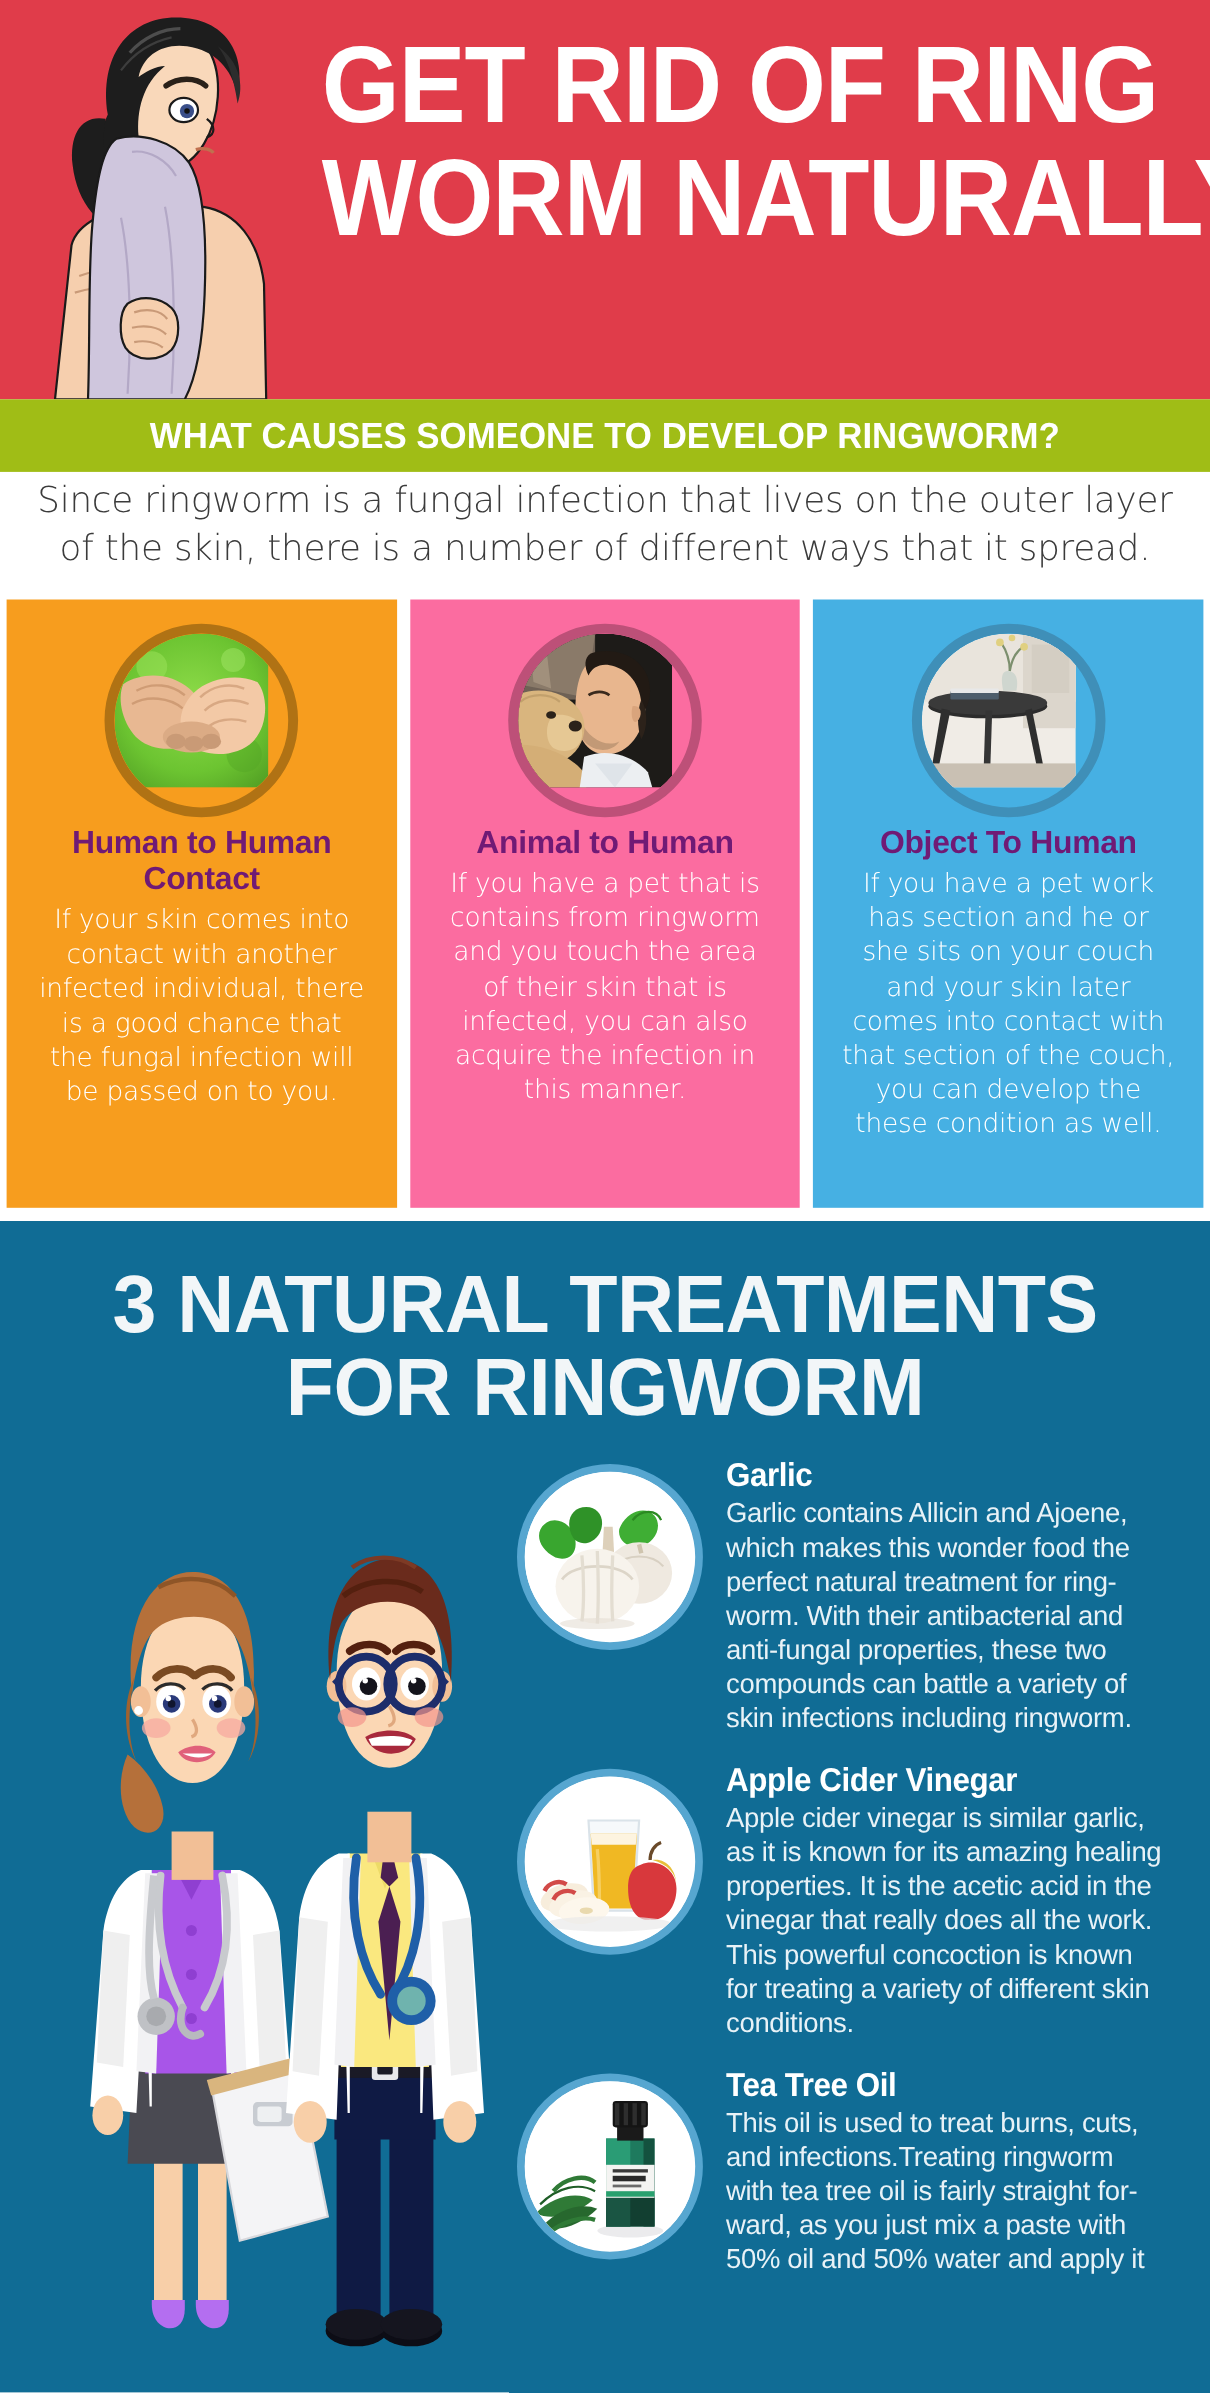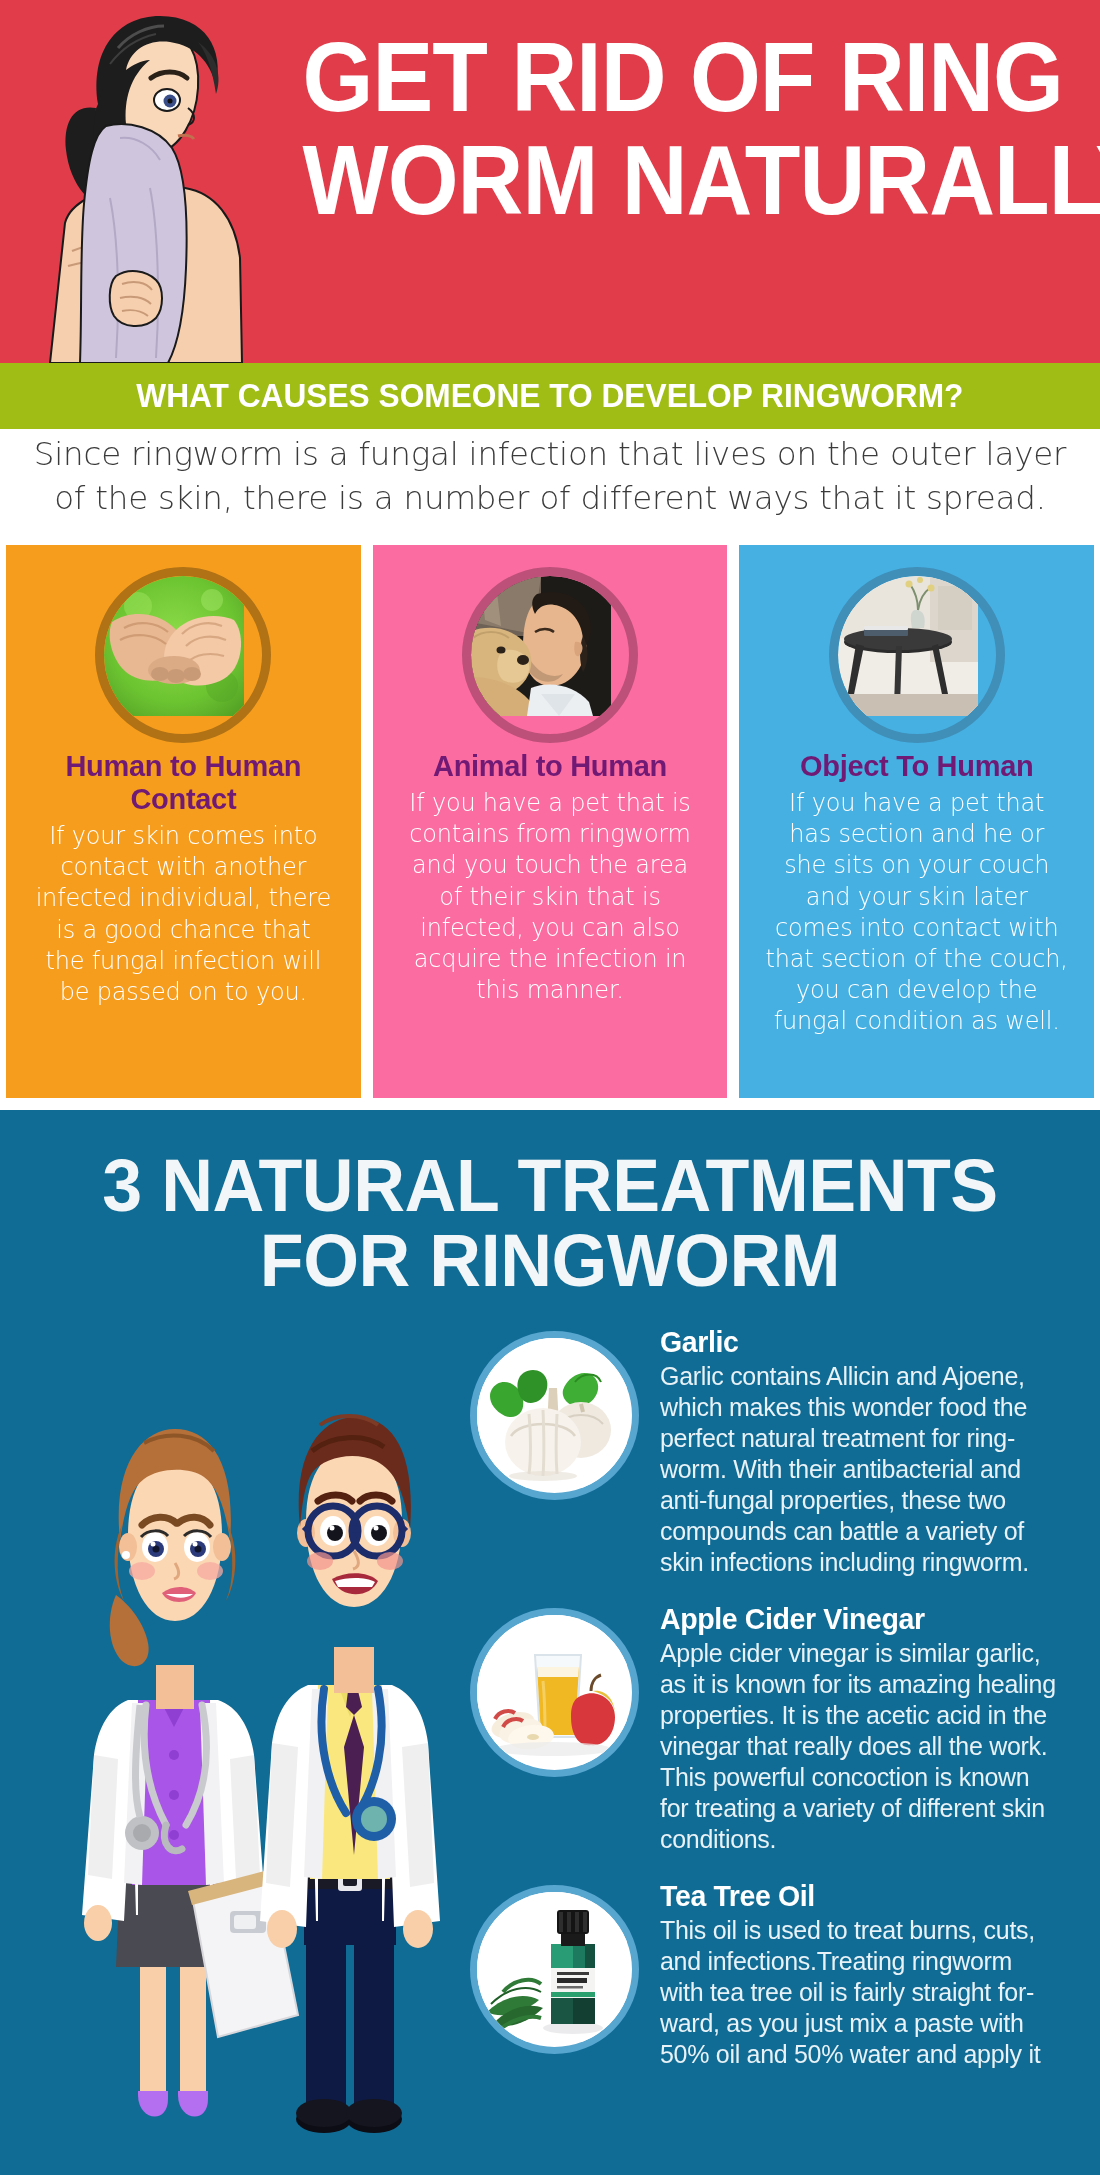--- a/index.html
+++ b/index.html
@@ -24,21 +24,21 @@
   .header {
     position: absolute;
     left: 0; top: 0;
     width: 1100px;
     height: 363px;
     background: #e03c4a;
     overflow: hidden;
   }
   .header-title-wrap {
     position: absolute;
-    left: 270px;
+    left: 260px;
     top: 28px;
     width: 815px;
   }
   .header-line {
     color: #ffffff;
     font-family: "Liberation Sans", sans-serif;
     font-weight: bold;
     letter-spacing: -1px;
     line-height: 0.98;
     text-transform: uppercase;
@@ -422,28 +422,28 @@
             <circle cx="82" cy="4" r="3" fill="#e0d080"></circle>
 
             <rect x="0" y="118" width="140" height="22" fill="#c9c0b3"></rect>
           </svg>
         </div>
       </div>
       <div class="card-title">
         <div>Object To Human</div>
       </div>
       <div class="card-body b3">
-        <div>If you have a pet that</div>
+        <div>If you have a pet work</div>
         <div>has section and he or</div>
         <div>she sits on your couch</div>
         <div>and your skin later</div>
         <div>comes into contact with</div>
         <div>that section of the couch,</div>
         <div>you can develop the</div>
-        <div>fungal condition as well.</div>
+        <div>these condition as well.</div>
       </div>
     </div>
   </div>
 
   <div class="blue-section">
 
     <div class="blue-title">
       <span>3 NATURAL TREATMENTS</span>
       <span>FOR RINGWORM</span>
     </div>

